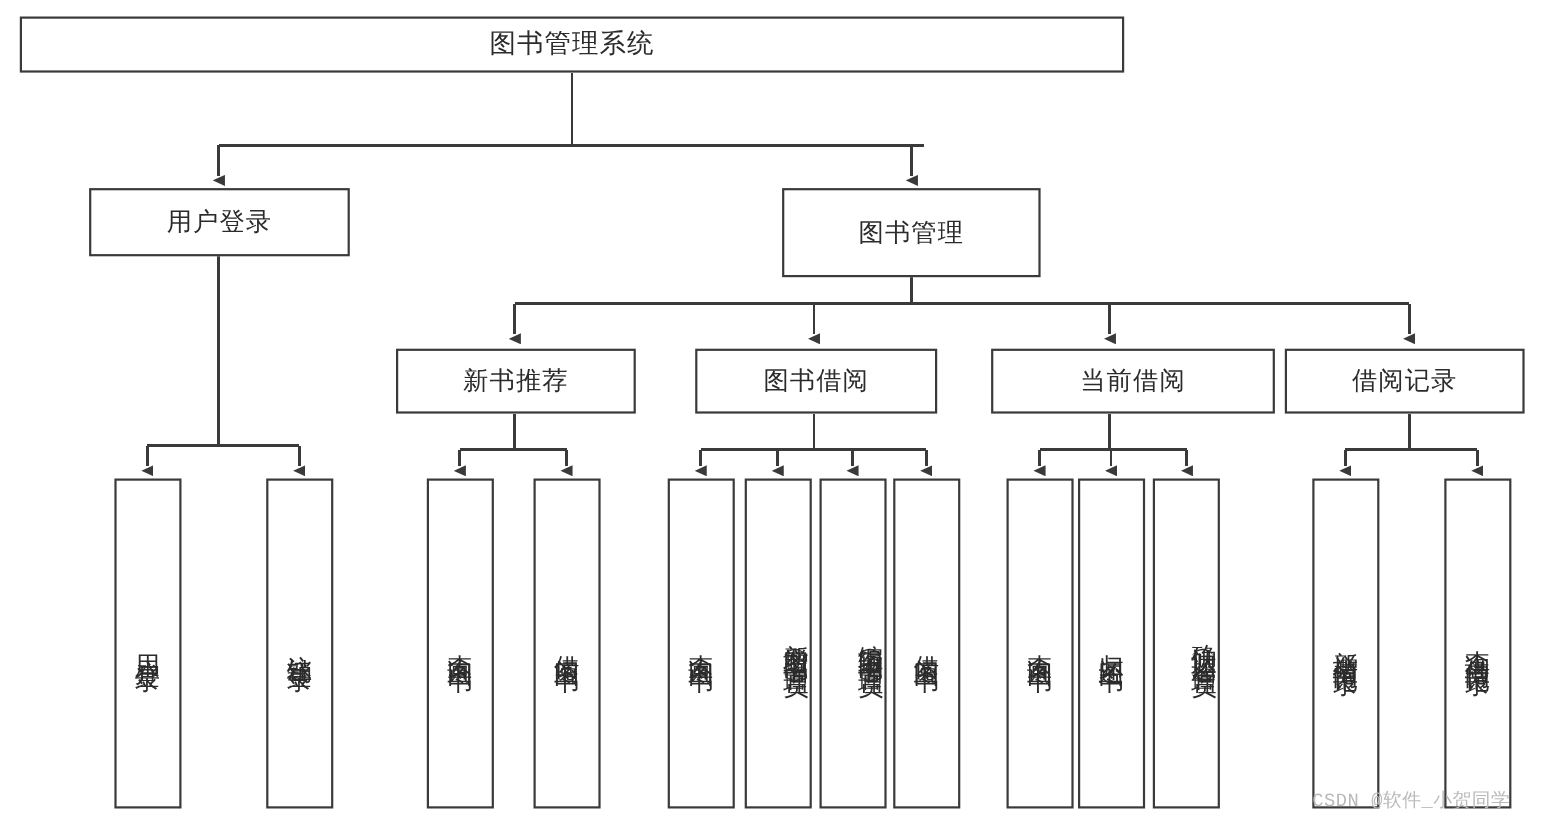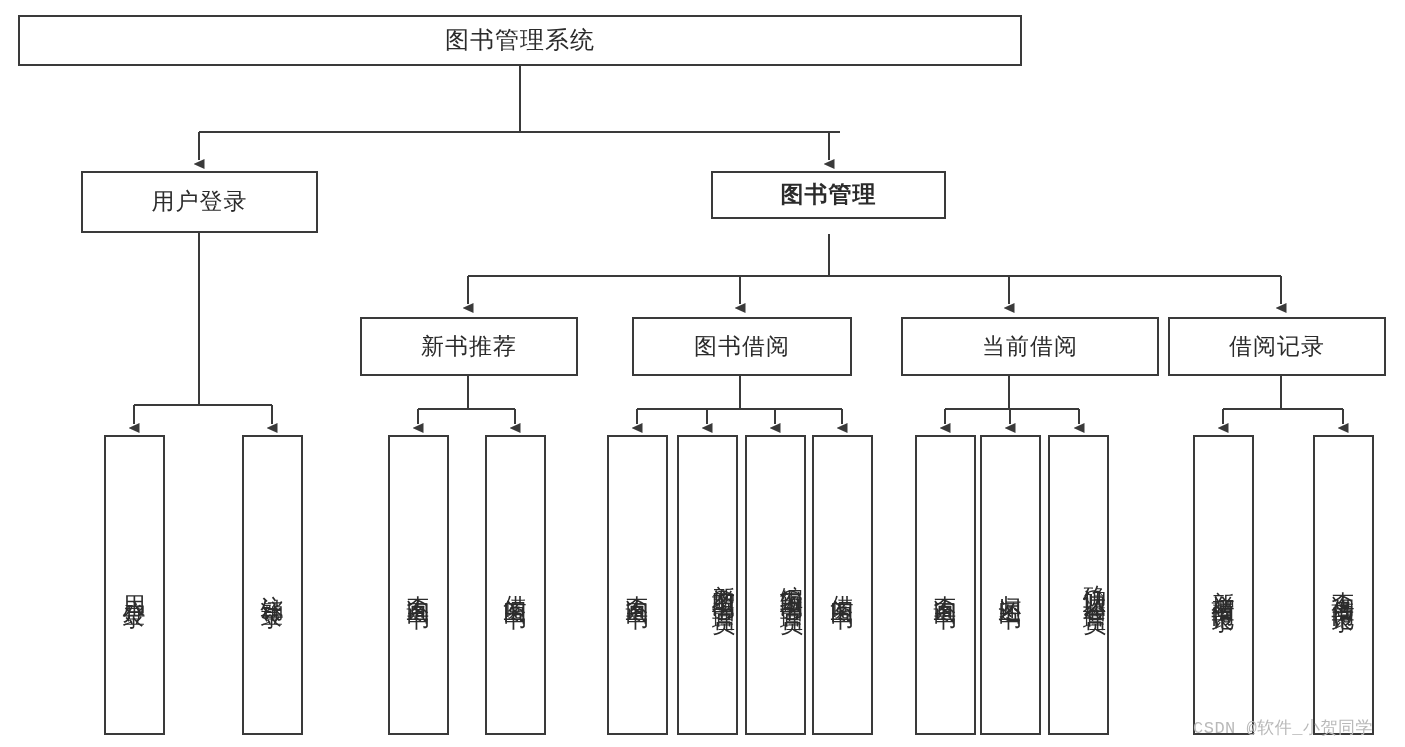--- a/index.html
+++ b/index.html
@@ -114,21 +114,21 @@
       <path d="M1223,409 L1343,409"></path>
       <path d="M1223,409 L1223,424" marker-end="url(#arrow)"></path>
       <path d="M1343,409 L1343,424" marker-end="url(#arrow)"></path>
     </g>
   </svg>
 
   <div class="node horiz root" style="left:18px; top:15px; width:1004px; height:51px;">图书管理系统</div>
 
   <div class="node horiz" style="left:81px; top:171px; width:237px; height:62px;">用户登录</div>
 
-  <div class="node horiz" style="left:711px; top:171px; width:235px; height:48px;font-weight:bold;">图书管理</div>
+  <div class="node horiz" style="left:711px; top:171px; width:235px; height:81px;">图书管理</div>
 
   <div class="node horiz" style="left:360px; top:317px; width:218px; height:59px;">新书推荐</div>
 
   <div class="node horiz" style="left:632px; top:317px; width:220px; height:59px;">图书借阅</div>
 
   <div class="node horiz" style="left:901px; top:317px; width:258px; height:59px;">当前借阅</div>
 
   <div class="node horiz" style="left:1168px; top:317px; width:218px; height:59px;">借阅记录</div>
 
   <div class="node vert" style="left:104px; top:435px; width:61px; height:300px;">用户登录</div>

